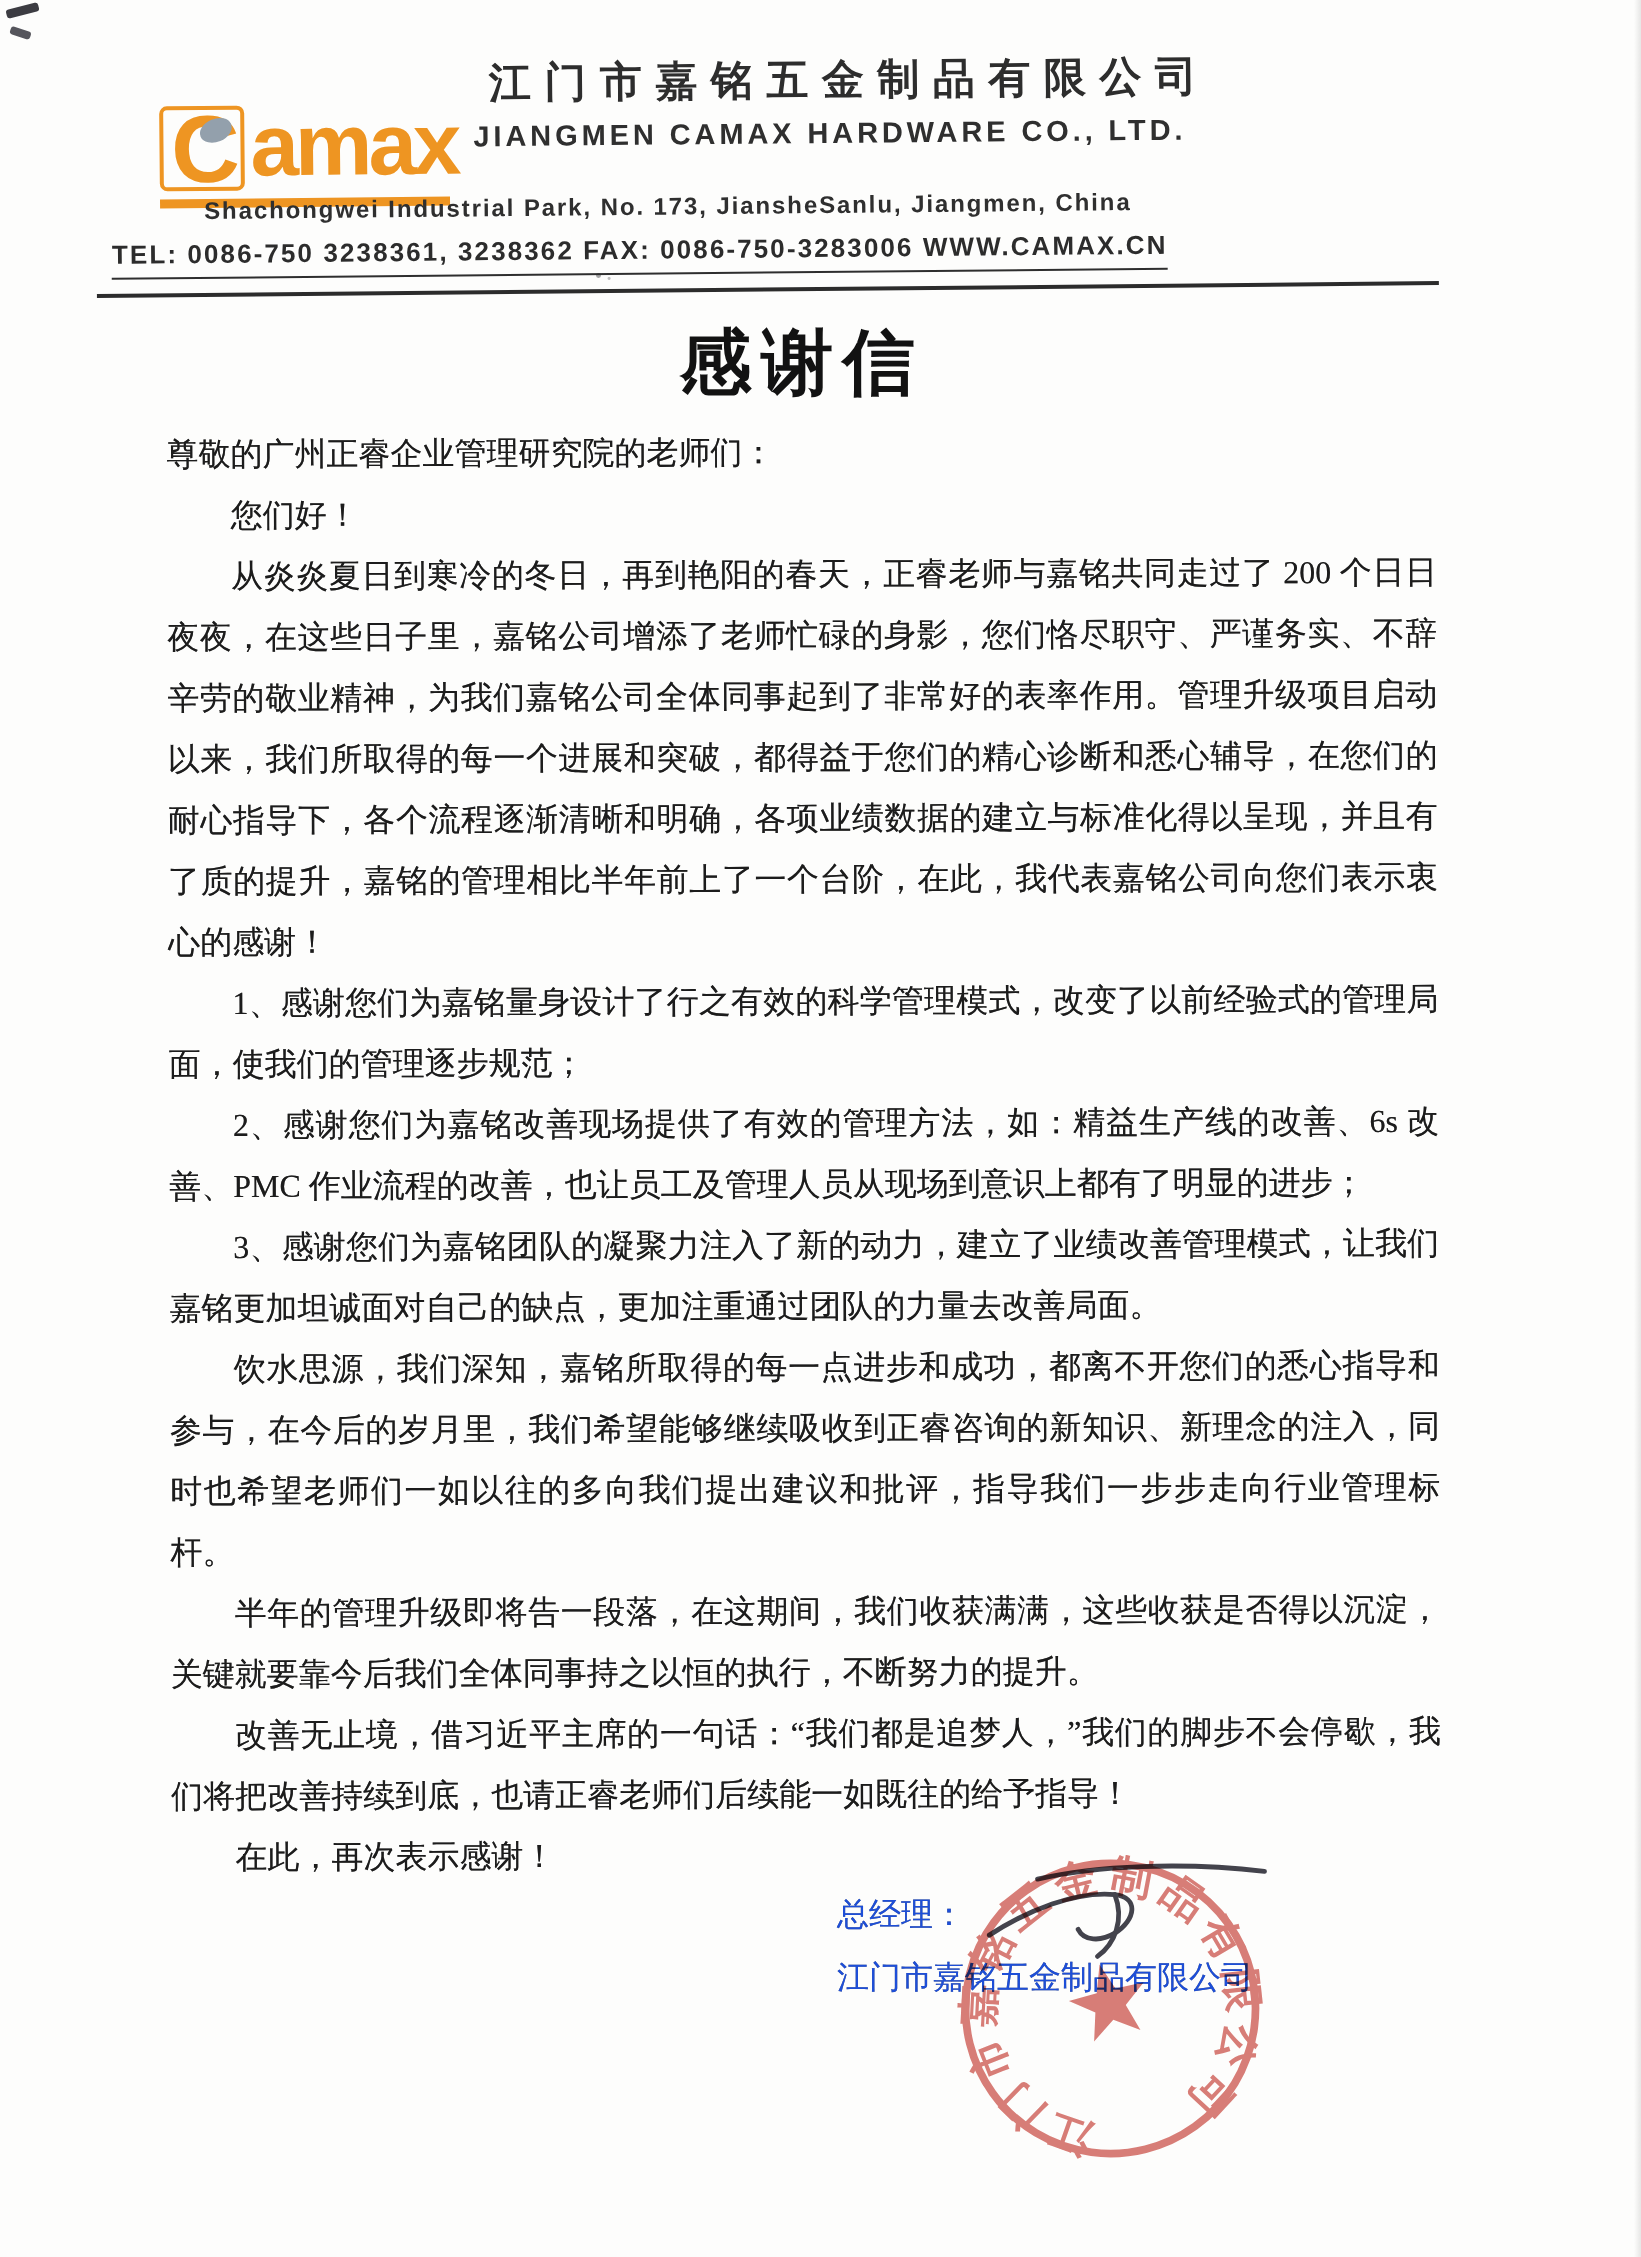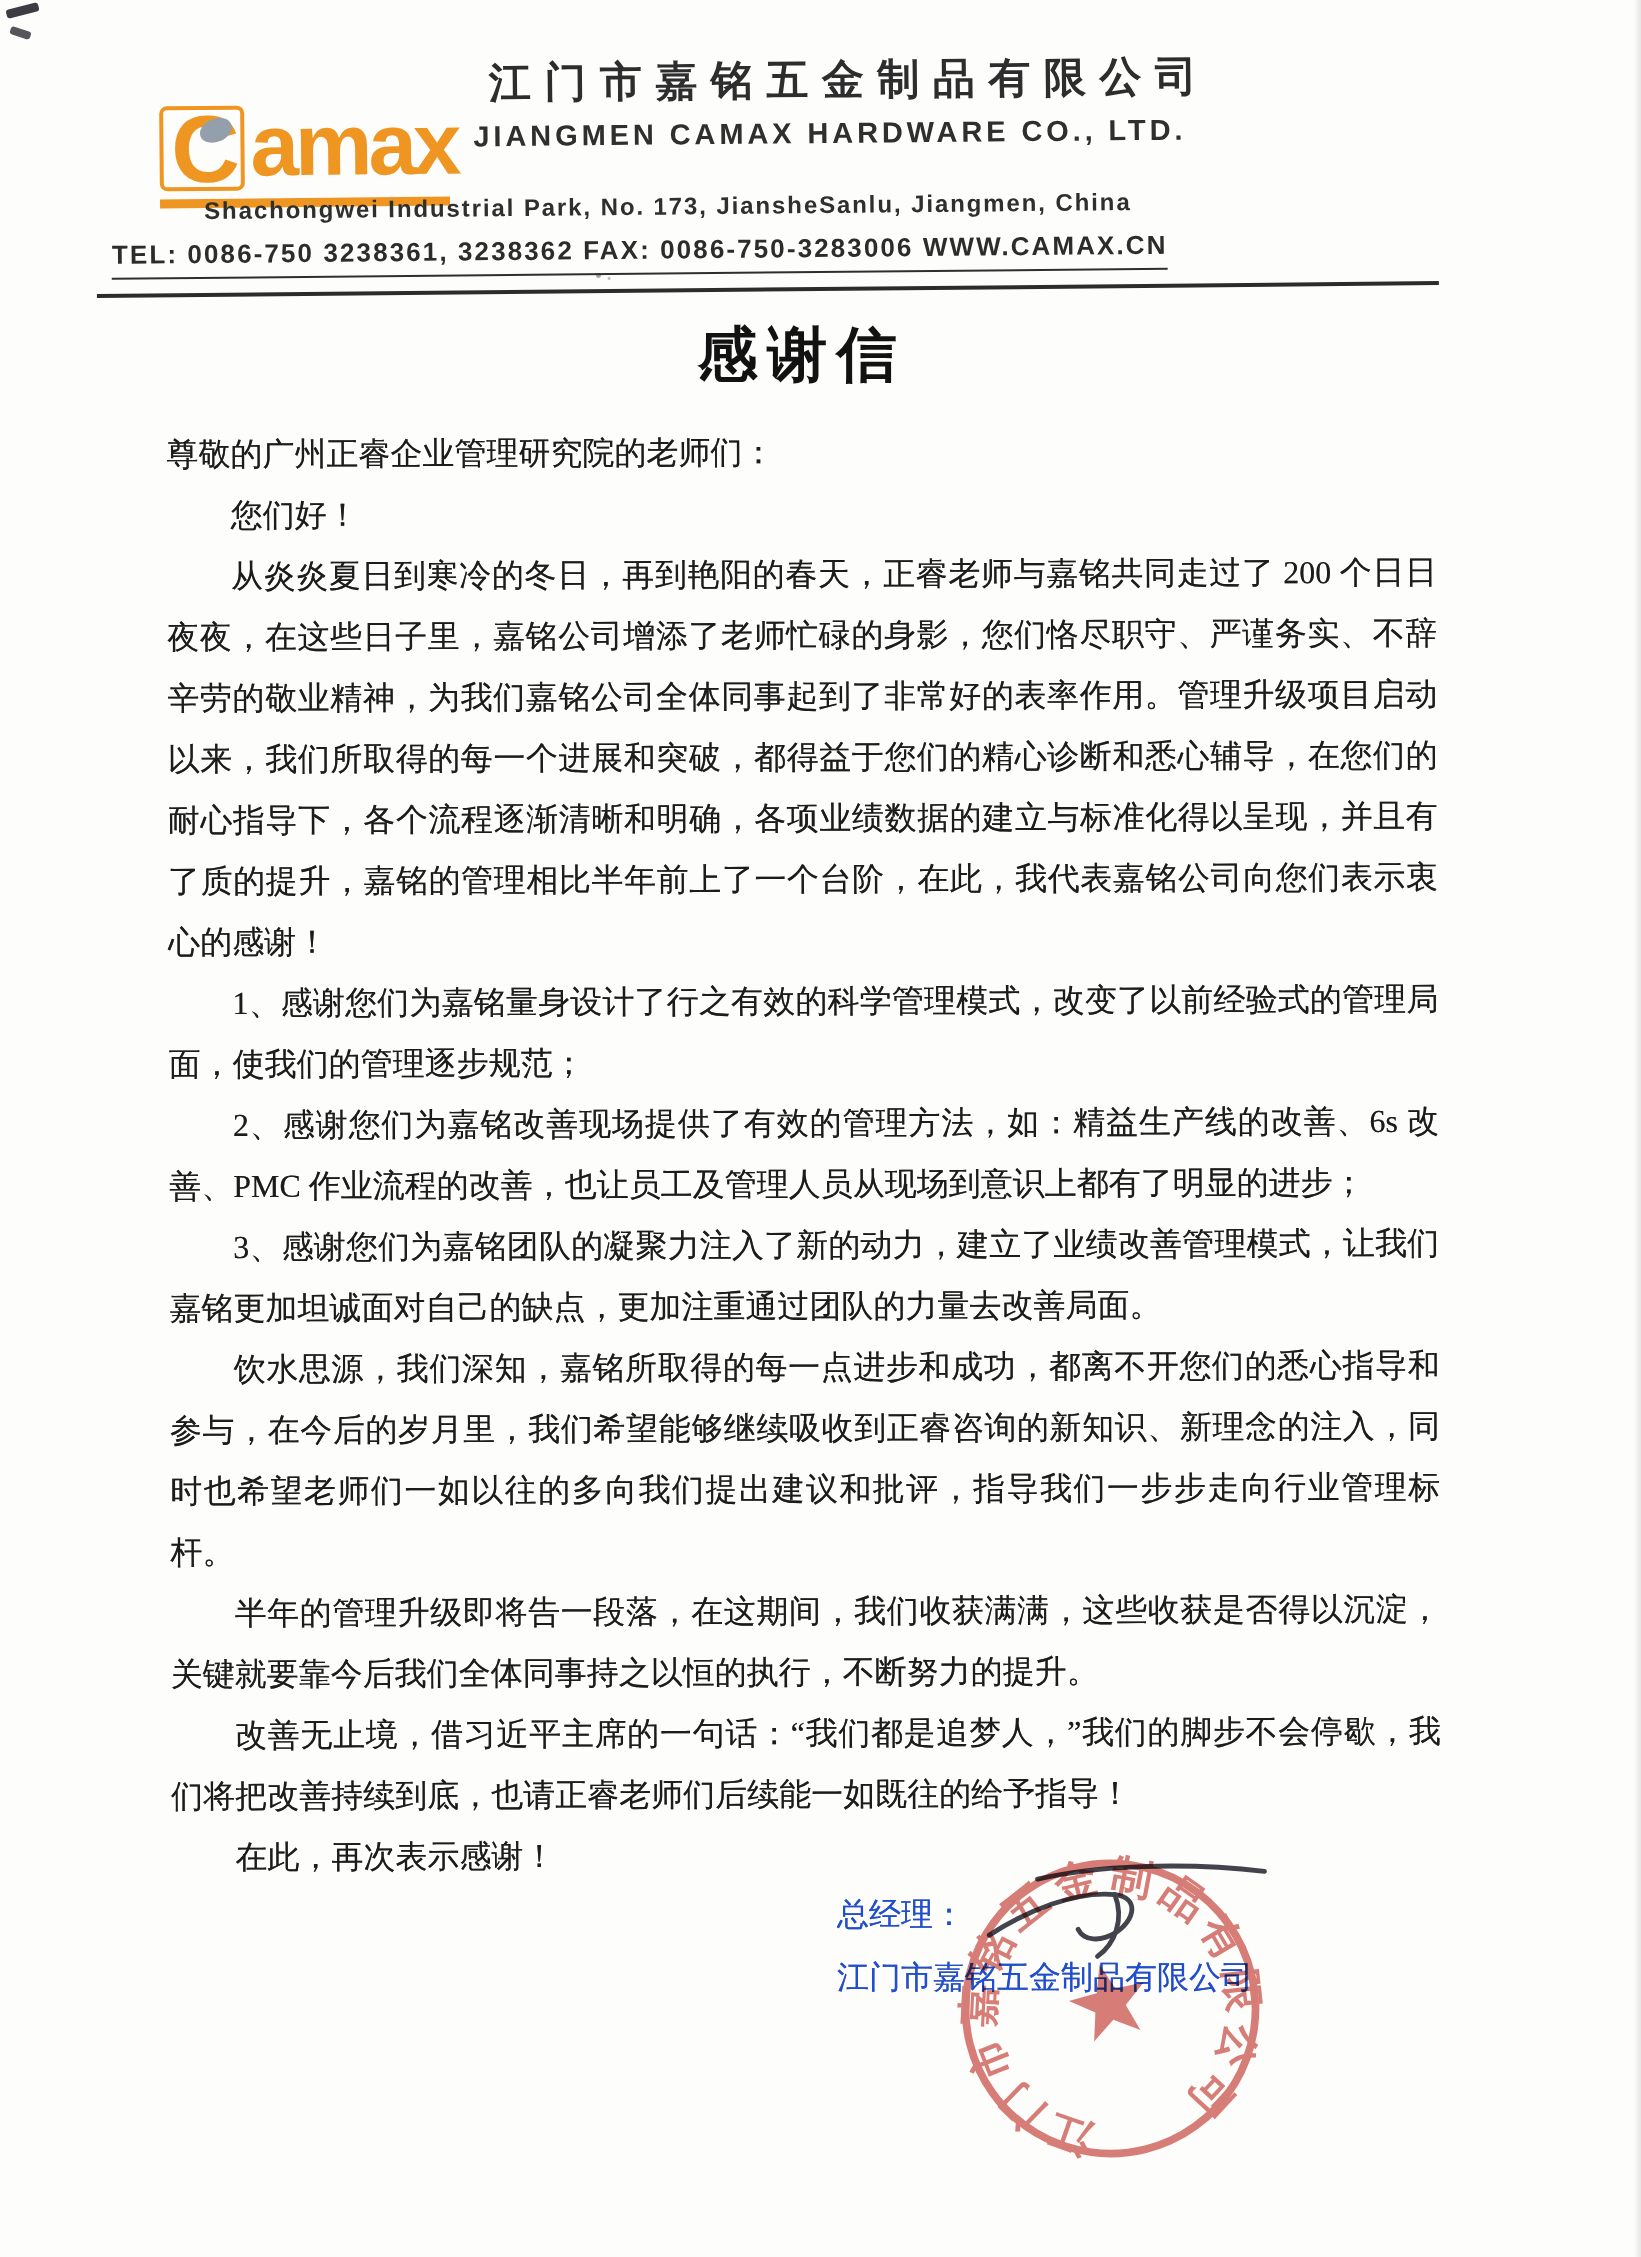--- a/index.html
+++ b/index.html
@@ -46,21 +46,21 @@
     font-size:24px; font-weight:700; letter-spacing:1.9px; color:#2f2f2f; }
   .hdr-contact { position:absolute; left:15.4px; top:187px; white-space:nowrap;
     font-size:26px; font-weight:700; letter-spacing:2.1px; color:#2c2c2c;
     padding-bottom:6.8px; border-bottom:2.9px solid #2e2e2e; }
   .hdr-rule { position:absolute; left:0; top:241px; width:1342px; height:3.9px;
     background:#2c2c2c; }
 
   
   .letter-title { position:absolute; left:97px; top:315px; width:1410px;
     text-align:center; font-family:Liberation Sans, sans-serif;
-    font-size:60px; font-weight:bold; letter-spacing:9.7px; color:#121212; }
+    font-size:72px; font-weight:bold; letter-spacing:9.7px; color:#121212; }
 
   
   .letter-body { position:absolute; left:169px; top:422px; width:1270px;
     font-size:32px; line-height:61px; text-align:justify; color:#1c1c1c;
     transform:rotate(-0.2deg); text-shadow:0 0 0.6px rgba(25,25,25,0.65); z-index:1; }
   .para { margin:0; }
   .indent { text-indent:64px; }
 
   
   .sign-block { position:absolute; left:837px; top:1883px; font-size:32px;

